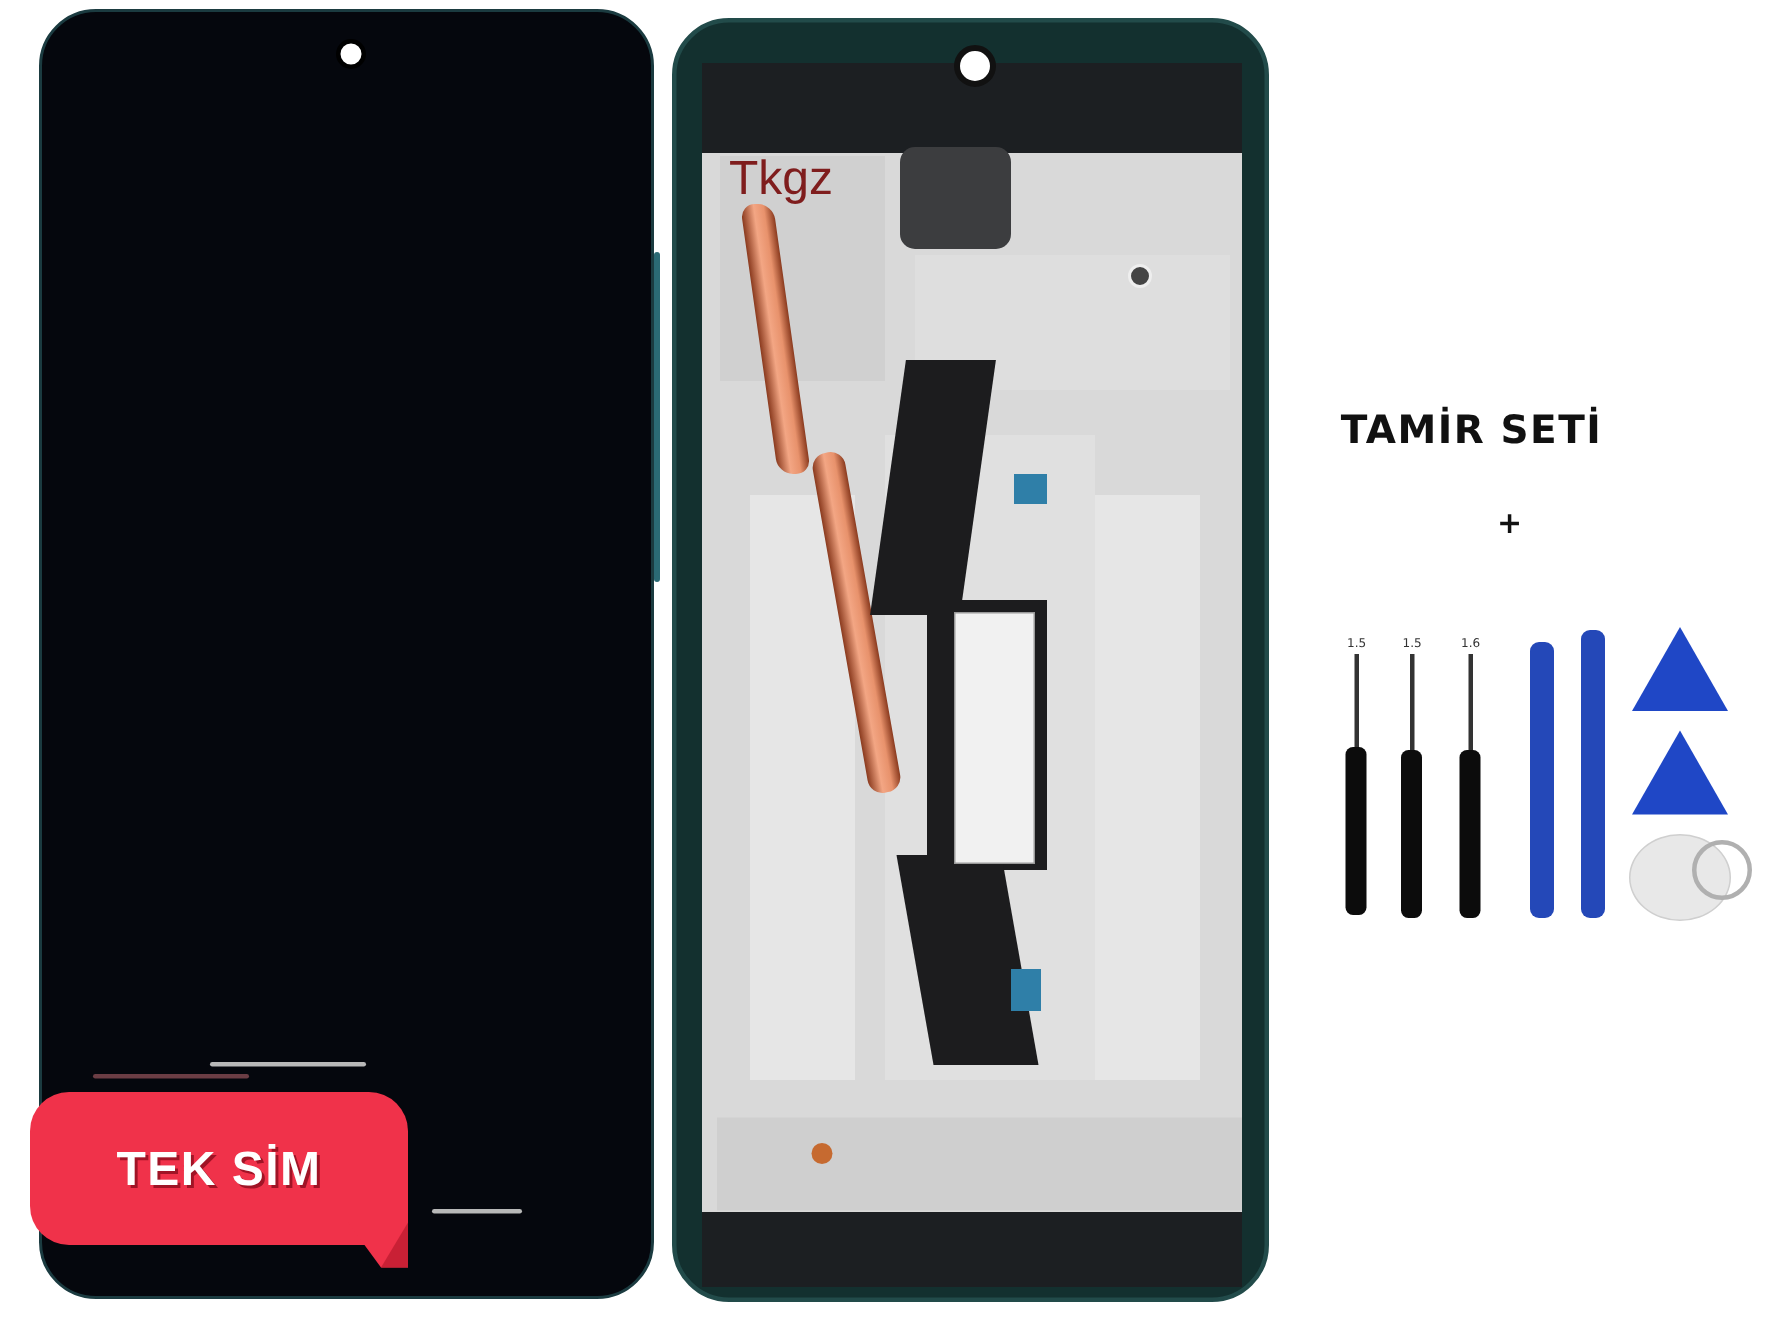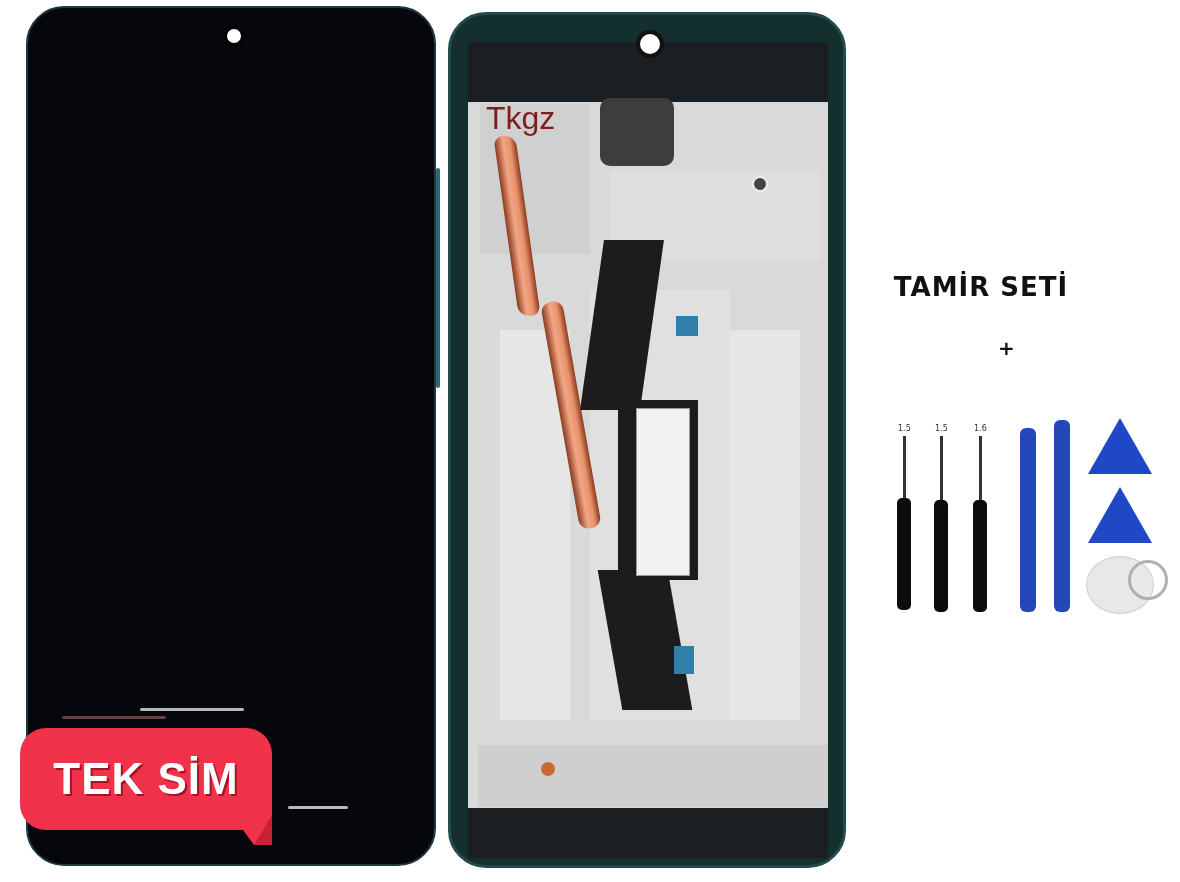--- a/index.html
+++ b/index.html
@@ -20,21 +20,21 @@
   .cu{left:506px;top:136px;width:22px;height:400px;}
   .flex{background:#1c1c1e;}
   .label{left:636px;top:408px;width:52px;height:166px;background:#f1f1f1;border:1px solid #999;}
   .label span{display:block;writing-mode:vertical-rl;font-size:9px;color:#444;margin:18px 0 0 18px;letter-spacing:1px;}
   .chip{left:600px;top:98px;width:74px;height:68px;background:#3c3d3f;border-radius:10px;}
   .blue{background:#2f7fa8;}
   .tkgz{left:486px;top:100px;font-family:"Liberation Sans",sans-serif;font-size:32px;color:#7f1d1d;}
   
   .badge{left:20px;top:728px;width:252px;height:102px;background:#f0324a;border-radius:26px 26px 10px 26px;display:flex;align-items:center;justify-content:center;}
   .badge-tail{left:232px;top:815px;width:0;height:0;border-left:22px solid transparent;border-right:18px solid #c92035;border-top:30px solid #f0324a;}
-  .badge span{font-family:"Liberation Sans",sans-serif;font-weight:bold;font-size:44px;color:#fff;letter-spacing:1px;text-shadow:2px 2px 0 #a01426;}
+  .badge span{font-family:"Liberation Sans",sans-serif;font-weight:bold;font-size:32px;color:#fff;letter-spacing:1px;text-shadow:2px 2px 0 #a01426;}
   
   .title{left:876px;top:272px;width:210px;text-align:center;font-family:"DejaVu Sans",sans-serif;font-weight:bold;font-size:26px;color:#111;letter-spacing:1px;}
   .plus{left:998px;top:336px;font-weight:bold;font-size:20px;color:#111;}
   .screw-shaft{width:3px;background:#333;}
   .screw-handle{width:14px;height:112px;background:#0c0c0c;border-radius:5px;}
   .bitlbl{font-size:8px;color:#333;}
   .spudger{width:16px;height:184px;background:#2448b8;border-radius:6px;}
   .pick{width:0;height:0;border-left:32px solid transparent;border-right:32px solid transparent;border-bottom:56px solid #1f47c6;}
   .suction{left:1086px;top:556px;width:66px;height:56px;background:#e8e8e8;border-radius:50%;border:1px solid #cfcfcf;}
   .ring{left:1128px;top:560px;width:34px;height:34px;border-radius:50%;border:3px solid #b0b0b0;}

